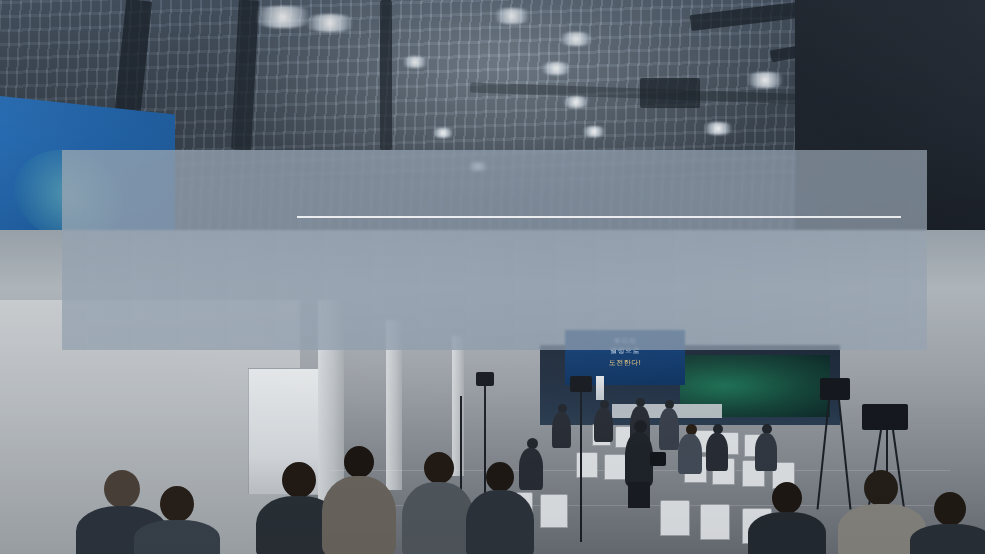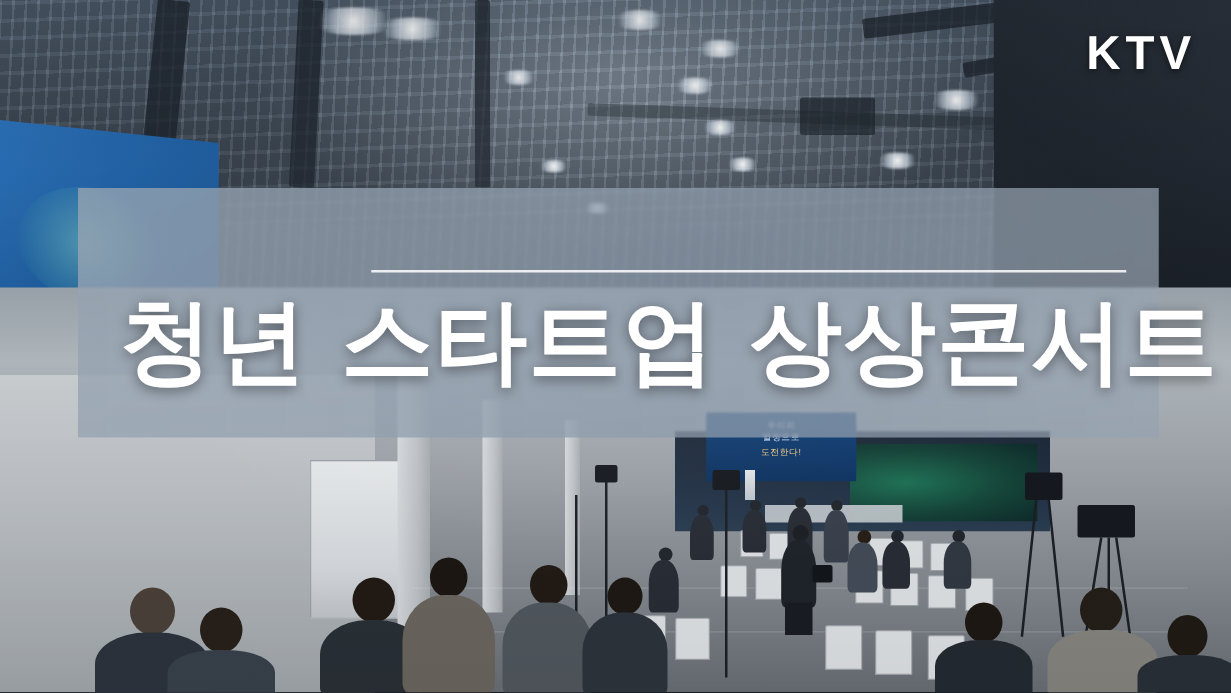--- a/index.html
+++ b/index.html
@@ -386,24 +386,20 @@
 
     <div class="head" style="left:864px;top:470px;width:34px;height:36px;background:#262019;"></div>
     <div class="person" style="left:838px;top:504px;width:88px;height:54px;background:#8c8a84;"></div>
 
     <div class="head" style="left:934px;top:492px;width:32px;height:34px;background:#221b15;"></div>
     <div class="person" style="left:910px;top:524px;width:82px;height:36px;background:#2b323a;"></div>
 
     <div class="grade"></div>
   </div>
 
-  <div class="logo">
-    <span class="k">KTV</span>
-  </div>
 
   <div class="lower-third">
     <div class="lt-inner">
       <div class="rule"></div>
-      <div class="headline">청년 스타트업 상상콘서트</div>
     </div>
   </div>
 
 </div>
 
 </body></html>

